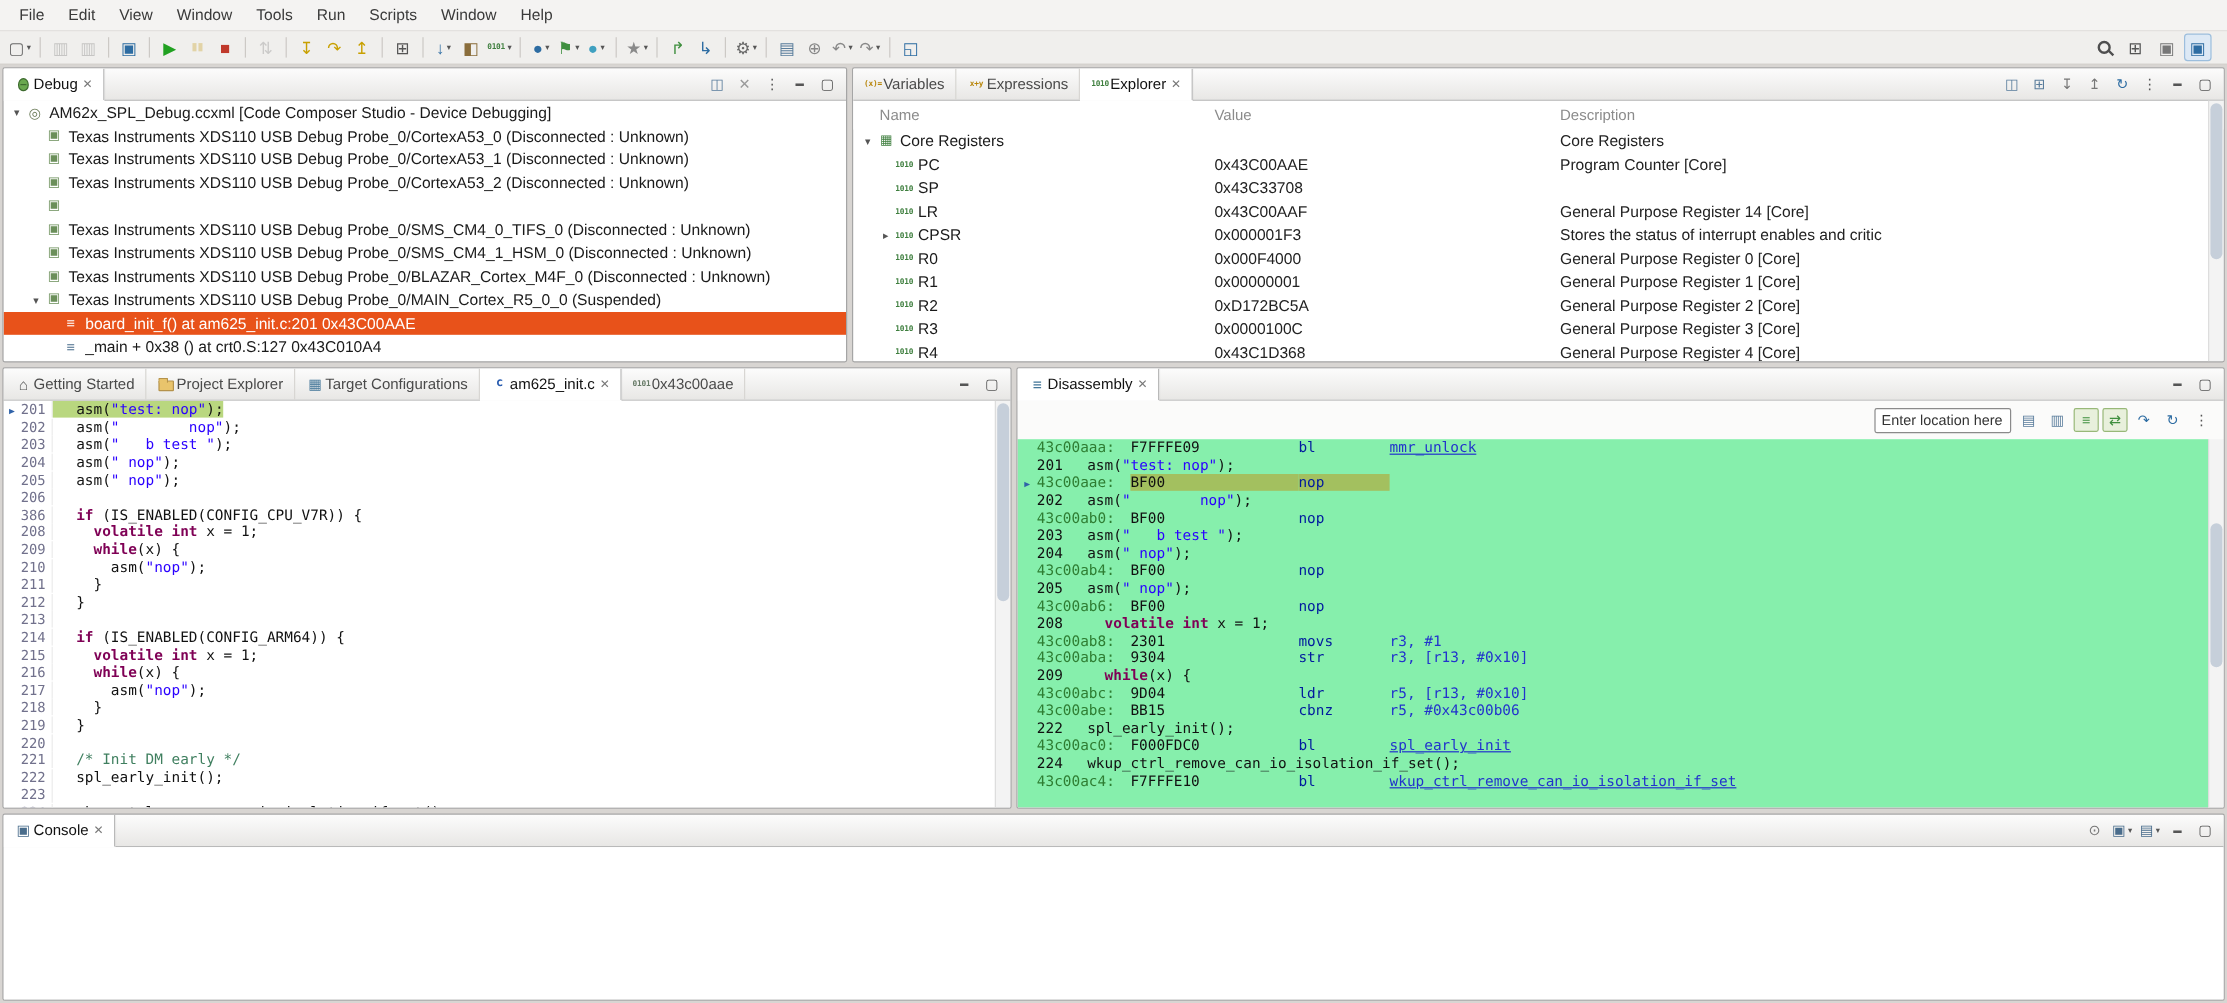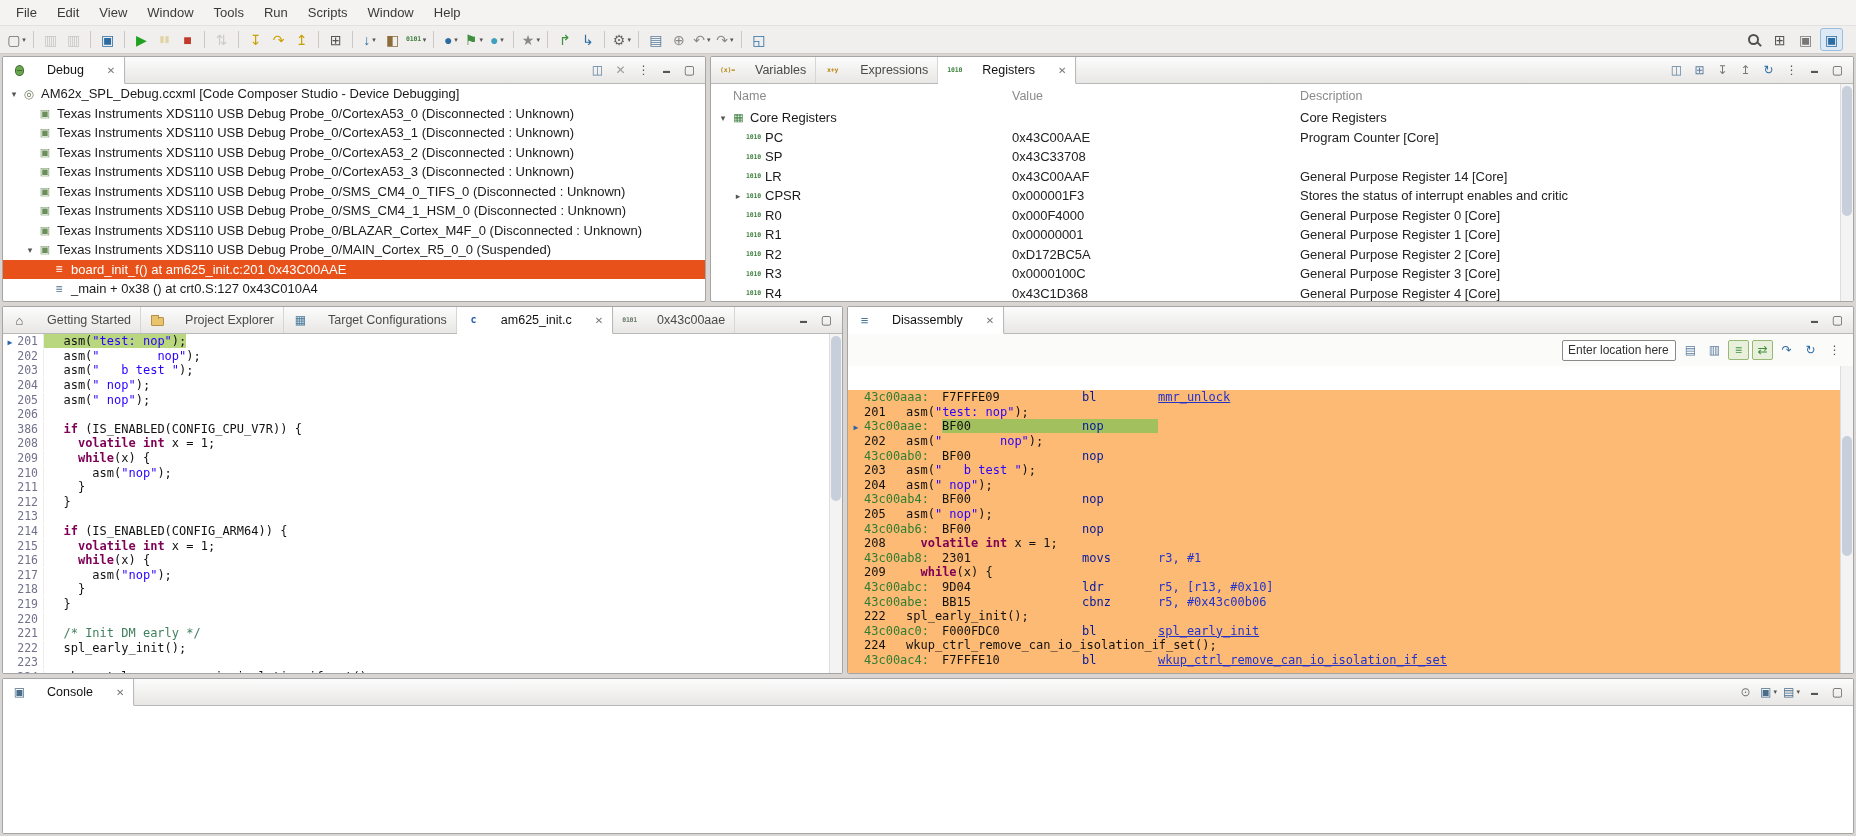--- a/index.html
+++ b/index.html
@@ -29,21 +29,21 @@
   
   .panel{position:absolute;background:#fff;border:1px solid #a5a5a5;border-radius:2px;overflow:hidden;}
   .debug-panel{left:2px;top:56px;width:704px;height:246px;}
   .inspector-panel{left:710px;top:56px;width:1144px;height:246px;}
   .editor-panel{left:2px;top:306px;width:841px;height:368px;}
   .disasm-panel{left:847px;top:306px;width:1007px;height:368px;}
   .console-panel{left:2px;top:678px;width:1852px;height:156px;}
 
   .tabbar{height:27px;background:linear-gradient(#fcfcfc,#e8e7e5);border-bottom:1px solid #b9b9b9;display:flex;align-items:stretch;position:relative;}
   .tabs{display:flex;align-items:stretch;}
-  .tab{display:flex;align-items:center;gap:20px;padding:0 9px;color:#4a4a4a;border-right:1px solid #d8d6d3;white-space:nowrap;font-size:12.5px;}
+  .tab{display:flex;align-items:center;gap:1px;padding:0 9px;color:#4a4a4a;border-right:1px solid #d8d6d3;white-space:nowrap;font-size:12.5px;}
   .tab.active{background:#fff;color:#111;border-right:1px solid #b9b9b9;box-shadow:1px 0 0 rgba(0,0,0,.02);margin-bottom:-1px;border-bottom:1px solid #fff;}
   .tab .ic{display:inline-flex;align-items:center;justify-content:center;width:15px;}
   .tclose{color:#777;font-size:10px;margin-left:3px;}
   .tabbar-right{margin-left:auto;display:flex;align-items:center;gap:2px;padding-right:5px;}
   .sm-btn{width:21px;height:20px;display:inline-flex;align-items:center;justify-content:center;border-radius:2px;color:#4a4a4a;}
   .sm-btn .gly{font-size:12px;}
   .sm-btn.pressed{background:#e8f0dc;border:1px solid #98b878;}
 
   
   .tree{font-size:13px;}
@@ -79,21 +79,21 @@
   .tok-k{color:#7f0055;font-weight:bold;}
   .tok-s{color:#2a00ff;}
   .tok-c{color:#3f7f5f;}
   .vscroll{position:absolute;top:27px;right:0;bottom:0;width:13px;background:#f3f3f3;border-left:1px solid #ddd;}
   .vthumb{position:absolute;left:1px;right:1px;background:#c6cfda;border-radius:6px;}
 
   
   .da-toolbar{position:absolute;top:27px;left:0;right:0;height:32px;background:#fbfbfa;display:flex;align-items:center;justify-content:flex-end;gap:4px;padding-right:8px;}
   .loc-input{width:114px;height:21px;border:1px solid #8a8a8a;border-radius:2px;font-family:"Liberation Sans",sans-serif;font-size:12px;padding:0 5px;color:#333;background:#fff;}
   .loc-input::placeholder{color:#333;}
-  .da-content{position:absolute;top:59px;left:0;right:13px;bottom:0;font-family:"DejaVu Sans Mono",monospace;font-size:12px;overflow:hidden;background:#fdba74;margin-top:24px;}
+  .da-content{position:absolute;top:59px;left:0;right:13px;bottom:0;font-family:"DejaVu Sans Mono",monospace;font-size:12px;overflow:hidden;background:#86efac;}
   .da-row{display:flex;height:14.6px;align-items:center;white-space:pre;}
   .da-marker{width:16px;flex:none;text-align:center;}
   .da-addr{width:78px;flex:none;color:#2e7d32;}
   .da-op{width:140px;flex:none;color:#111;}
   .da-mn{width:76px;flex:none;color:#001a9e;}
   .da-args{color:#2233cc;}
   .da-args.link{text-decoration:underline;}
   .da-num{width:42px;flex:none;color:#111;}
   .da-src{white-space:pre;}
   .da-row.cur .da-op,.da-row.cur .da-mn{background:#a3c05f;}
@@ -294,21 +294,20 @@
         <span class="ic">
           <span class="gly" style="color: rgb(107, 143, 90); font-size: 11px;">▣</span>
         </span>
         <span class="tree-label">Texas Instruments XDS110 USB Debug Probe_0/CortexA53_2 (Disconnected : Unknown)</span>
       </div>
       <div class="tree-row" style="padding-left: 20px;">
         <span class="tw"></span>
         <span class="ic">
           <span class="gly" style="color: rgb(107, 143, 90); font-size: 11px;">▣</span>
         </span>
-        <span class="tree-label">Texas Instruments XDS110 USB Debug Probe_0/CortexA53_3 (Disconnected : Unknown)</span>
       </div>
       <div class="tree-row" style="padding-left: 20px;">
         <span class="tw"></span>
         <span class="ic">
           <span class="gly" style="color: rgb(107, 143, 90); font-size: 11px;">▣</span>
         </span>
         <span class="tree-label">Texas Instruments XDS110 USB Debug Probe_0/SMS_CM4_0_TIFS_0 (Disconnected : Unknown)</span>
       </div>
       <div class="tree-row" style="padding-left: 20px;">
         <span class="tw"></span>
@@ -358,21 +357,21 @@
         <div class="tab">
           <span class="ic">
             <span class="txtic" style="color: rgb(184, 134, 11);">x+y</span>
           </span>
           <span class="tab-label">Expressions</span>
         </div>
         <div class="tab active">
           <span class="ic">
             <span class="txtic" style="color: rgb(63, 127, 63);">1010</span>
           </span>
-          <span class="tab-label">Registers</span>
+          <span class="tab-label">Explorer</span>
           <span class="tclose">✕</span>
         </div>
       </div>
     <div class="tabbar-right" id="insp-panel-icons">
         <span class="sm-btn">
           <span class="gly" style="color: rgb(90, 125, 156);">◫</span>
         </span>
         <span class="sm-btn">
           <span class="gly" style="color: rgb(90, 125, 156);">⊞</span>
         </span>
@@ -740,20 +739,21 @@
       <div class="da-row cur"><span class="da-marker"><span class="ip-arrow">▶</span></span><span class="da-addr">43c00aae:</span><span class="da-op">BF00</span><span class="da-mn">nop</span><span class="da-args"></span></div>
       <div class="da-row"><span class="da-marker"></span><span class="da-num">202</span><span class="da-src"><span class="tok-p">asm(</span><span class="tok-s">"        nop"</span><span class="tok-p">);</span></span></div>
       <div class="da-row"><span class="da-marker"></span><span class="da-addr">43c00ab0:</span><span class="da-op">BF00</span><span class="da-mn">nop</span><span class="da-args"></span></div>
       <div class="da-row"><span class="da-marker"></span><span class="da-num">203</span><span class="da-src"><span class="tok-p">asm(</span><span class="tok-s">"   b test "</span><span class="tok-p">);</span></span></div>
       <div class="da-row"><span class="da-marker"></span><span class="da-num">204</span><span class="da-src"><span class="tok-p">asm(</span><span class="tok-s">" nop"</span><span class="tok-p">);</span></span></div>
       <div class="da-row"><span class="da-marker"></span><span class="da-addr">43c00ab4:</span><span class="da-op">BF00</span><span class="da-mn">nop</span><span class="da-args"></span></div>
       <div class="da-row"><span class="da-marker"></span><span class="da-num">205</span><span class="da-src"><span class="tok-p">asm(</span><span class="tok-s">" nop"</span><span class="tok-p">);</span></span></div>
       <div class="da-row"><span class="da-marker"></span><span class="da-addr">43c00ab6:</span><span class="da-op">BF00</span><span class="da-mn">nop</span><span class="da-args"></span></div>
       <div class="da-row"><span class="da-marker"></span><span class="da-num">208</span><span class="da-src"><span class="tok-p">  </span><span class="tok-k">volatile</span><span class="tok-p"> </span><span class="tok-k">int</span><span class="tok-p"> x = 1;</span></span></div>
       <div class="da-row"><span class="da-marker"></span><span class="da-addr">43c00ab8:</span><span class="da-op">2301</span><span class="da-mn">movs</span><span class="da-args">r3, #1</span></div>
+      <div class="da-row"><span class="da-marker"></span><span class="da-addr">43c00aba:</span><span class="da-op">9304</span><span class="da-mn">str</span><span class="da-args">r3, [r13, #0x10]</span></div>
       <div class="da-row"><span class="da-marker"></span><span class="da-num">209</span><span class="da-src"><span class="tok-p">  </span><span class="tok-k">while</span><span class="tok-p">(x) {</span></span></div>
       <div class="da-row"><span class="da-marker"></span><span class="da-addr">43c00abc:</span><span class="da-op">9D04</span><span class="da-mn">ldr</span><span class="da-args">r5, [r13, #0x10]</span></div>
       <div class="da-row"><span class="da-marker"></span><span class="da-addr">43c00abe:</span><span class="da-op">BB15</span><span class="da-mn">cbnz</span><span class="da-args">r5, #0x43c00b06</span></div>
       <div class="da-row"><span class="da-marker"></span><span class="da-num">222</span><span class="da-src"><span class="tok-p">spl_early_init();</span></span></div>
       <div class="da-row"><span class="da-marker"></span><span class="da-addr">43c00ac0:</span><span class="da-op">F000FDC0</span><span class="da-mn">bl</span><span class="da-args link">spl_early_init</span></div>
       <div class="da-row"><span class="da-marker"></span><span class="da-num">224</span><span class="da-src"><span class="tok-p">wkup_ctrl_remove_can_io_isolation_if_set();</span></span></div>
       <div class="da-row"><span class="da-marker"></span><span class="da-addr">43c00ac4:</span><span class="da-op">F7FFFE10</span><span class="da-mn">bl</span><span class="da-args link">wkup_ctrl_remove_can_io_isolation_if_set</span></div>
     </div>
   <div class="vscroll" style="top:59px;">
       <div class="vthumb" style="top:70px;height:120px;"></div>

